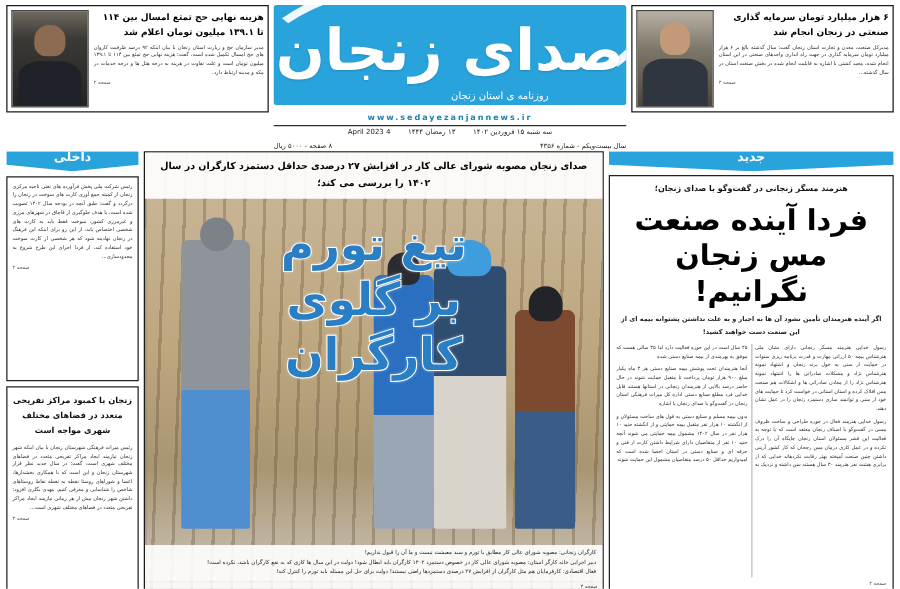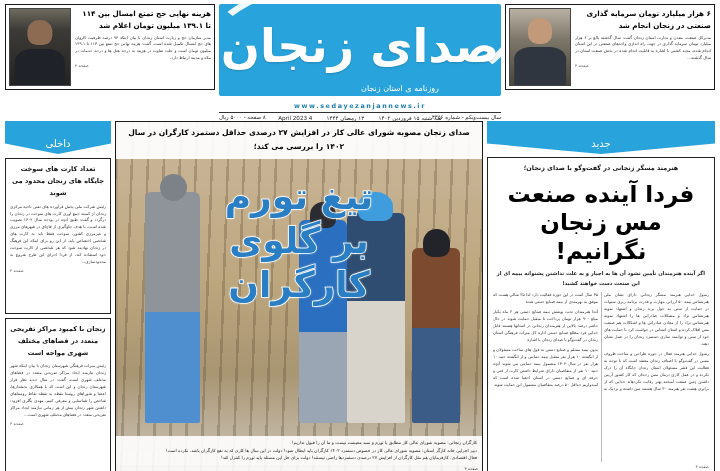--- a/index.html
+++ b/index.html
@@ -28,21 +28,21 @@
     background:#20222a; border-radius:34% 34% 0 0; }
   .pf2 { background:linear-gradient(180deg,#b9b2a4 0%,#7d7769 40%,#4a463d 100%); }
   .pf2:before { content:""; position:absolute; left:50%; top:12%; width:40%; height:34%; transform:translateX(-50%);
     background:#c39a79; border-radius:46% 46% 40% 40%; }
   .pf2:after { content:""; position:absolute; left:50%; bottom:0; width:86%; height:50%; transform:translateX(-50%);
     background:#2f3640; border-radius:32% 32% 0 0; }
 
   
   .masthead { flex:1; position:relative; height:104px; }
   .mast-blue {
-    position:relative; height:92px; background:#29a3dc; overflow:hidden;
+    position:relative; height:80px; background:#29a3dc; overflow:hidden;
     border-radius:2px;
   }
   .mast-blue .swoosh {
     position:absolute; left:-6%; top:-38%; width:112%; height:150%;
     border:7px solid rgba(255,255,255,.92); border-radius:50%;
     border-left-color:transparent; border-bottom-color:transparent;
     transform:rotate(-6deg);
   }
   .mast-title {
     position:absolute; inset:0; display:flex; align-items:center; justify-content:center;
@@ -64,22 +64,22 @@
     position:absolute; right:0; bottom:-12px; width:100%;
     display:flex; justify-content:space-between; font-size:5.4px; color:#222;
   }
 
   
   .body-grid { display:flex; gap:4px; height:352px; margin-top:9px; }
 
   
   .sidebar { width:106px; order:3; display:flex; flex-direction:column; gap:4px; }
   .banner {
-    position:relative; background:#29a3dc; color:#fff; font-size:10px; font-weight:normal;
-    text-align:center; padding:17px 0 5px; clip-path:polygon(0 0,100% 0,100% 68%,50% 100%,0 68%);
+    position:relative; background:#29a3dc; color:#fff; font-size:10px; font-weight:bold;
+    text-align:center; padding:0 0 5px; clip-path:polygon(0 0,100% 0,100% 68%,50% 100%,0 68%);
   }
   .side-card { border:1px solid #222; padding:4px 4px 3px; flex:1; overflow:hidden; }
   .side-h { font-size:6.6px; font-weight:bold; line-height:1.85; text-align:center; margin-bottom:4px; }
   .side-b { font-size:4.1px; line-height:1.7; text-align:justify; color:#2b2b2b; }
   .side-pg { font-size:4px; color:#555; text-align:left; margin-top:2px; }
 
   
   .center { flex:1; order:2; display:flex; flex-direction:column; position:relative;
             border:1px solid #1a1a1a; overflow:hidden; }
   .lead-photo {
@@ -214,21 +214,20 @@
         <div class="cap">کارگران زنجانی: مصوبه شورای عالی کار مطابق با تورم و سبد معیشت نیست و ما آن را قبول نداریم!</div>
         <div class="cap">دبیر اجرایی خانه کارگر استان: مصوبه شورای عالی کار در خصوص دستمزد ۱۴۰۲ کارگران باید ابطال شود! دولت در این سال ها کاری که به نفع کارگران باشد، نکرده است!</div>
         <div class="cap">فعال اقتصادی: کارفرمایان هم مثل کارگران از افزایش ۲۷ درصدی دستمزدها راضی نیستند! دولت برای حل این مسئله باید تورم را کنترل کند!</div>
       </div>
       <div class="center-pg">صفحه ۳</div>
     </div>
 
     <div class="sidebar">
       <div class="banner">داخلی</div>
       <div class="side-card">
-        <div class="side-h">تعداد کارت های سوخت جایگاه های زنجان محدود می شوند</div>
         <div class="side-b">رئیس شرکت ملی پخش فرآورده های نفتی ناحیه مرکزی زنجان از کمیته جمع آوری کارت های سوخت در زنجان را درگردد و گفت: طبق آنچه در بودجه سال ۱۴۰۲ تصویب شده است، با هدف جلوگیری از قاچاق در شهرهای مرزی و غیرمرزی کشور، سوخت فقط باید به کارت های شخصی اختصاص یابد، از این رو برای اینکه این فرهنگ در زنجان نهادینه شود که هر شخصی از کارت سوخت خود استفاده کند، از فردا اجرای این طرح شروع به محدودسازی...</div>
         <div class="side-pg">صفحه ۲</div>
       </div>
       <div class="side-card">
         <div class="side-h">زنجان با کمبود مراکز تفریحی متعدد در فضاهای مختلف شهری مواجه است</div>
         <div class="side-b">رئیس میراث فرهنگی شهرستان زنجان با بیان اینکه شهر زنجان نیازمند ایجاد مراکز تفریحی متعدد در فضاهای مختلف شهری است، گفت: در سال جدید نظر قرار شهرستان زنجان و این است که با همکاری بخشدارها، اعضا و شوراهای روستا نقطه به نقطه نقاط روستاهای شاخص را شناسایی و معرفی کنیم. مهدی بگلری افزود: داشتن شهر زنجان بیش از هر زمانی نیازمند ایجاد مراکز تفریحی متعدد در فضاهای مختلف شهری است...</div>
         <div class="side-pg">صفحه ۳</div>
       </div>
     </div>
 

